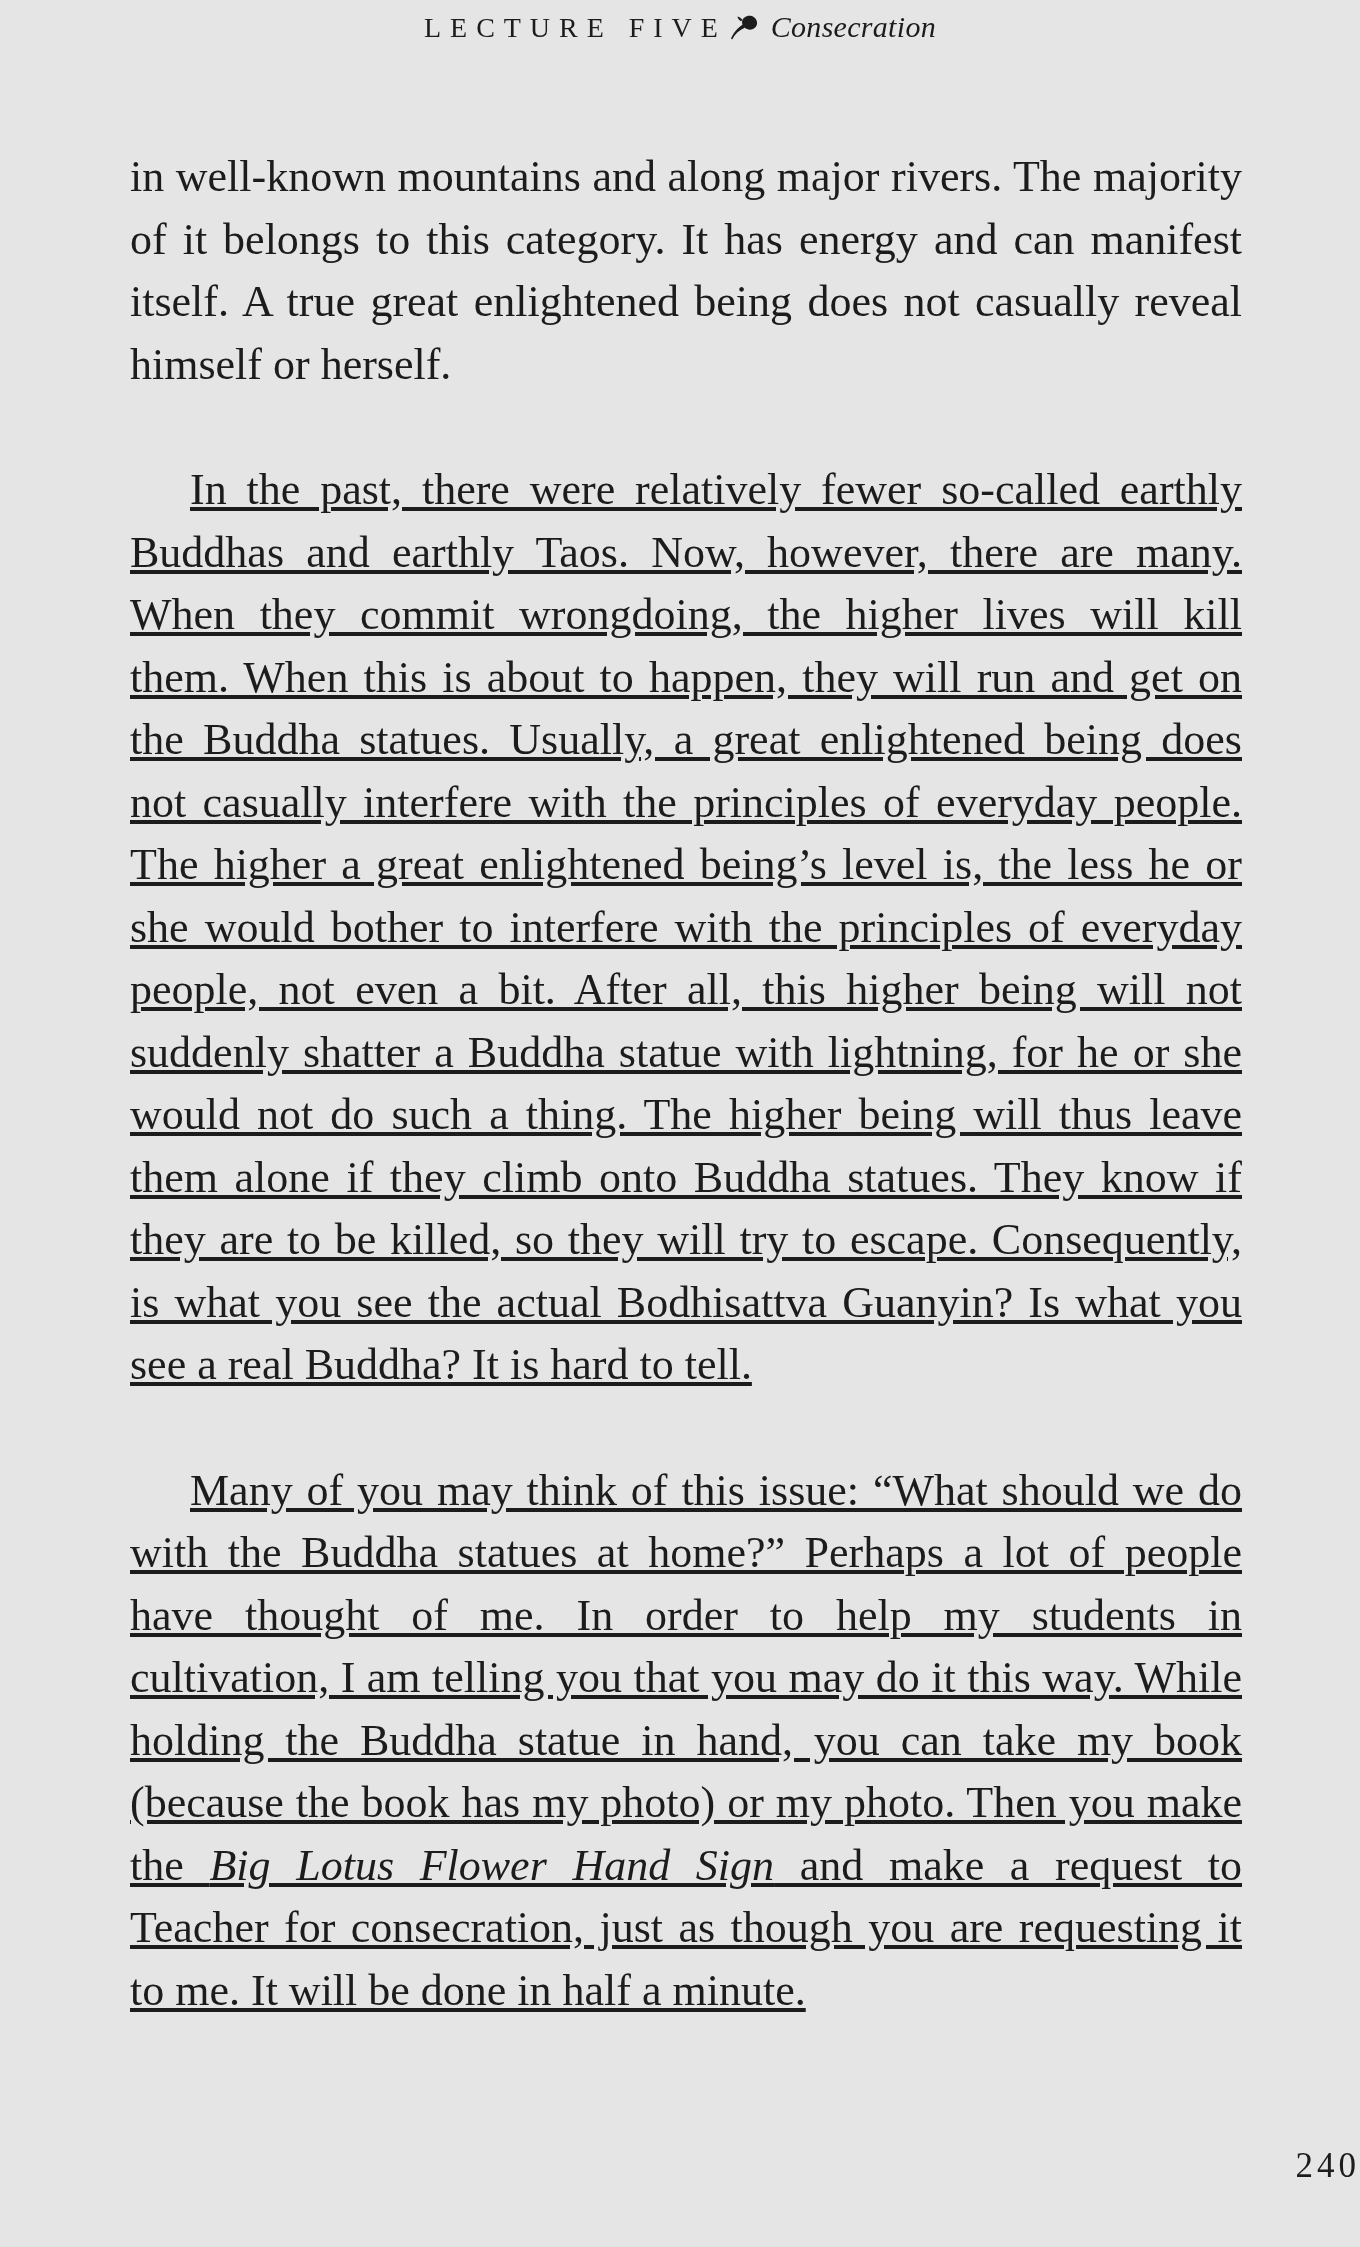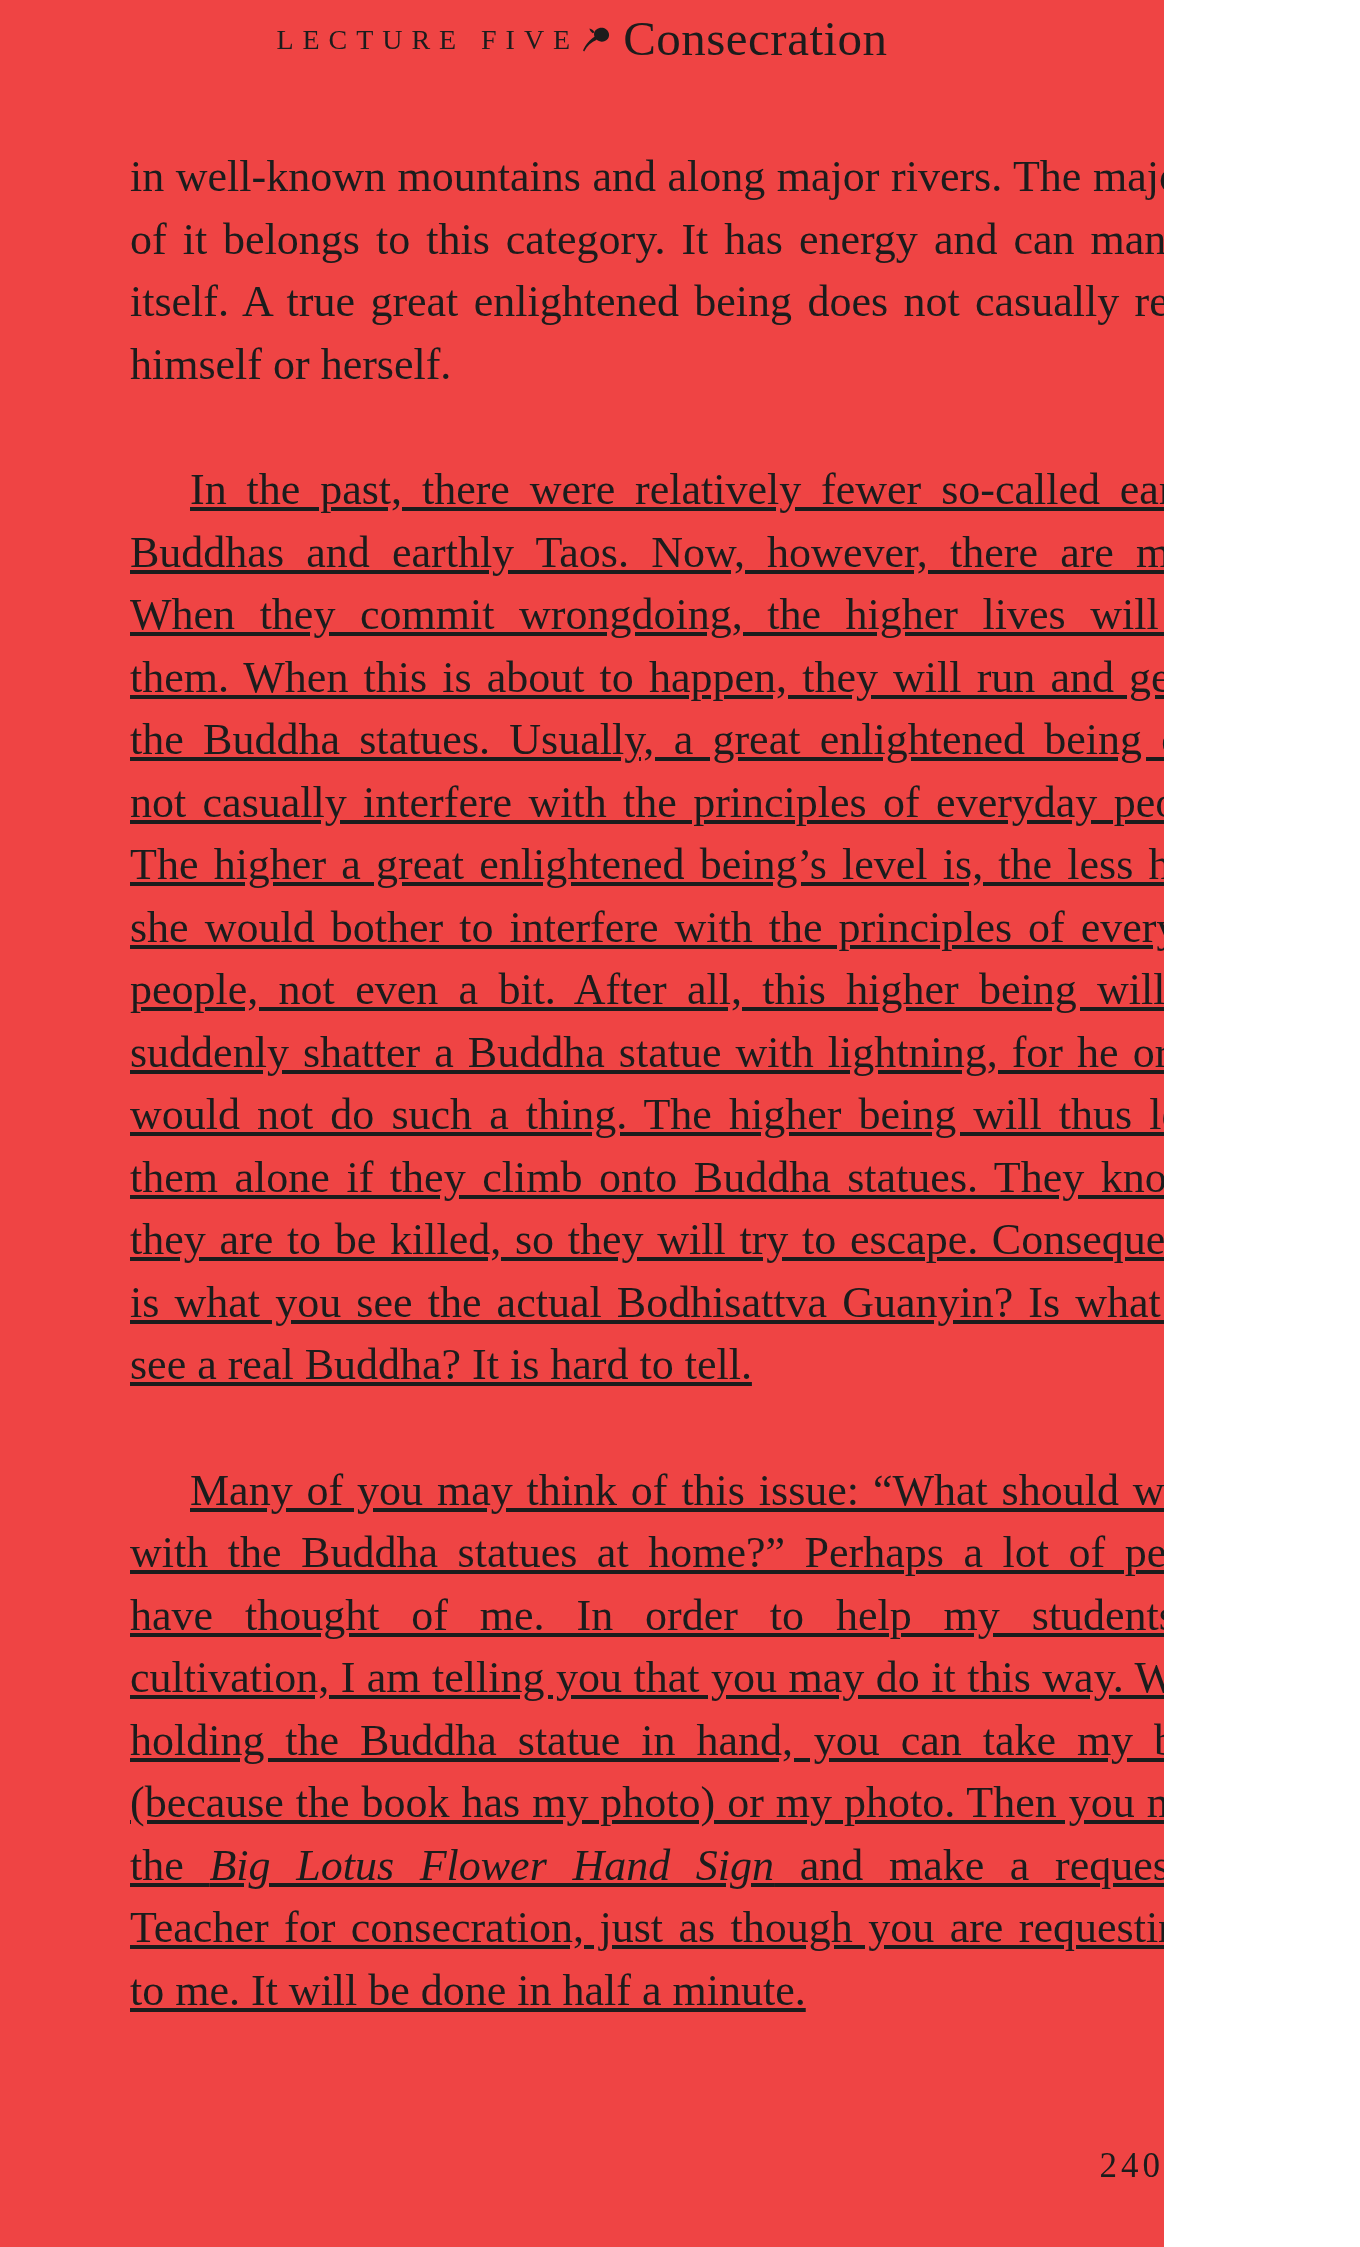--- a/index.html
+++ b/index.html
@@ -2,23 +2,23 @@
 <html><head>
 <meta charset="utf-8">
 <style>
   html, body {
     margin: 0;
     padding: 0;
     background: #ffffff;
   }
   .page {
     position: relative;
-    width: 1164px;
+    width: 1360px;
     height: 2247px;
-    background: #ef4444;
+    background: #e5e5e5;
     color: #1c1c1c;
     font-family: "Liberation Serif", serif;
     overflow: hidden;
   }
   .running-head {
     position: absolute;
     top: 10px;
     left: 0;
     width: 100%;
     display: flex;
@@ -31,21 +31,22 @@
     letter-spacing: 0.32em;
     font-weight: 400;
     transform: translateY(1px);
   }
   .leaf {
     display: inline-block;
     margin: 0 10px 0 2px;
     line-height: 0;
   }
   .head-title {
-    font-size: 49px;
+    font-style: italic;
+    font-size: 30px;
     letter-spacing: 0.01em;
     text-align: center;
   }
   .body-text {
     position: absolute;
     left: 118px;
     top: 146px;
     width: 1124px;
     font-size: 44px;
     line-height: 62.5px;

